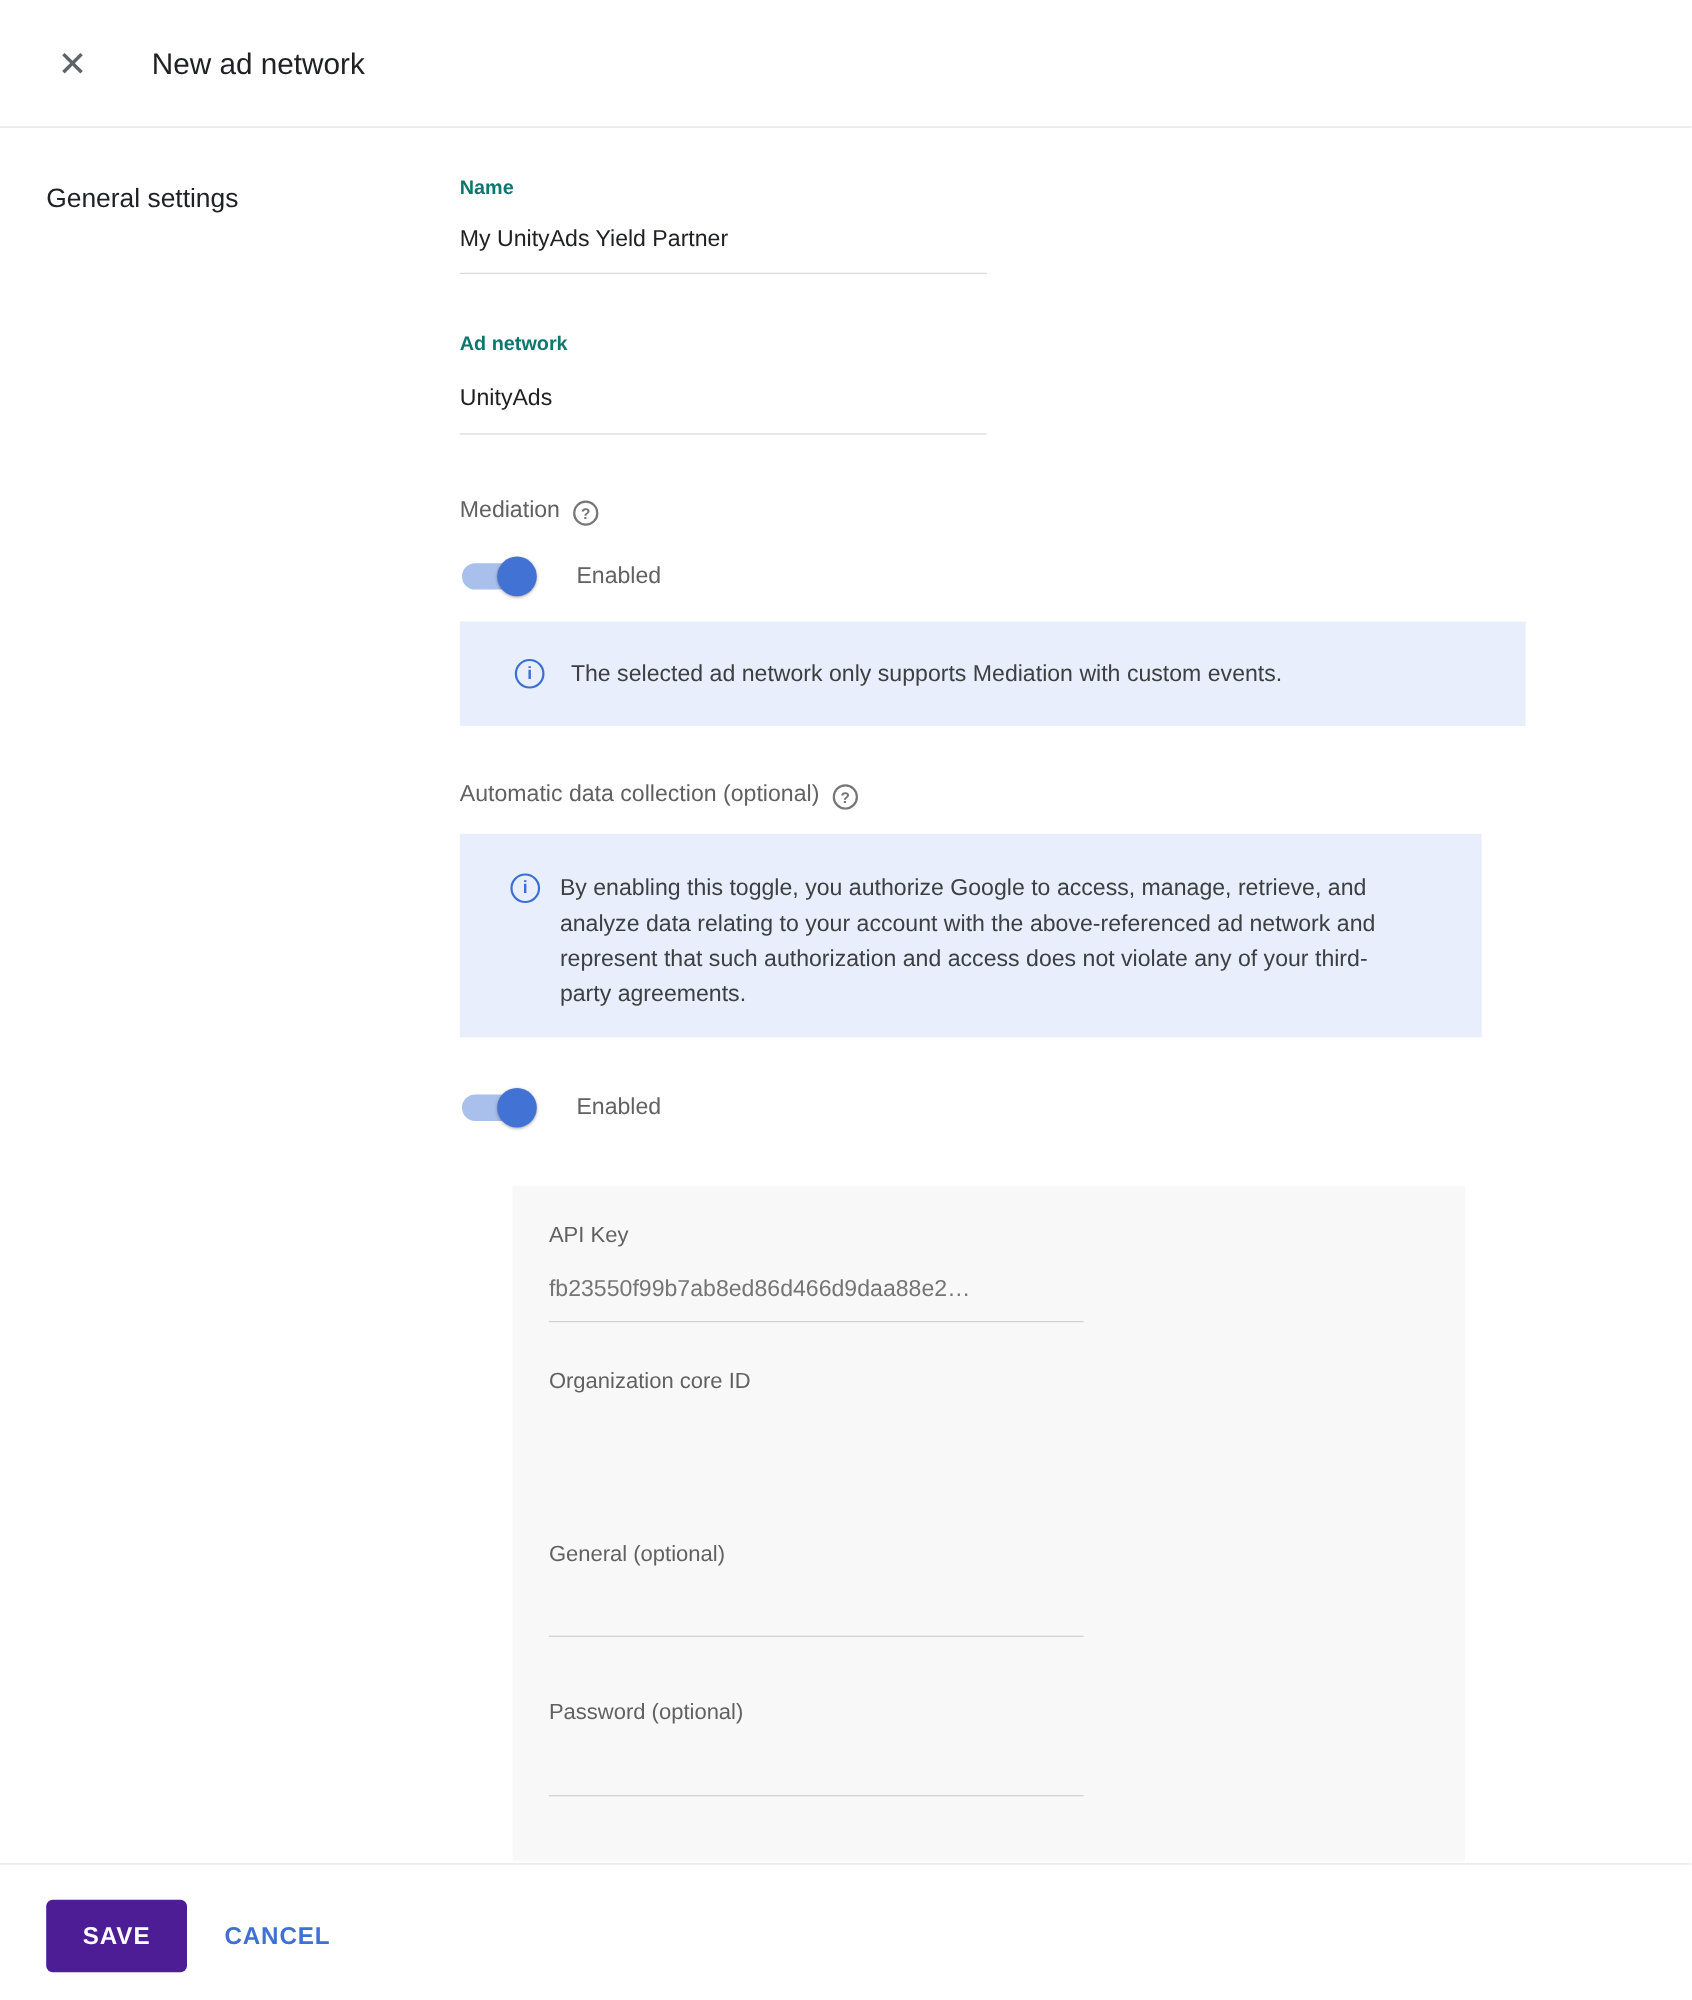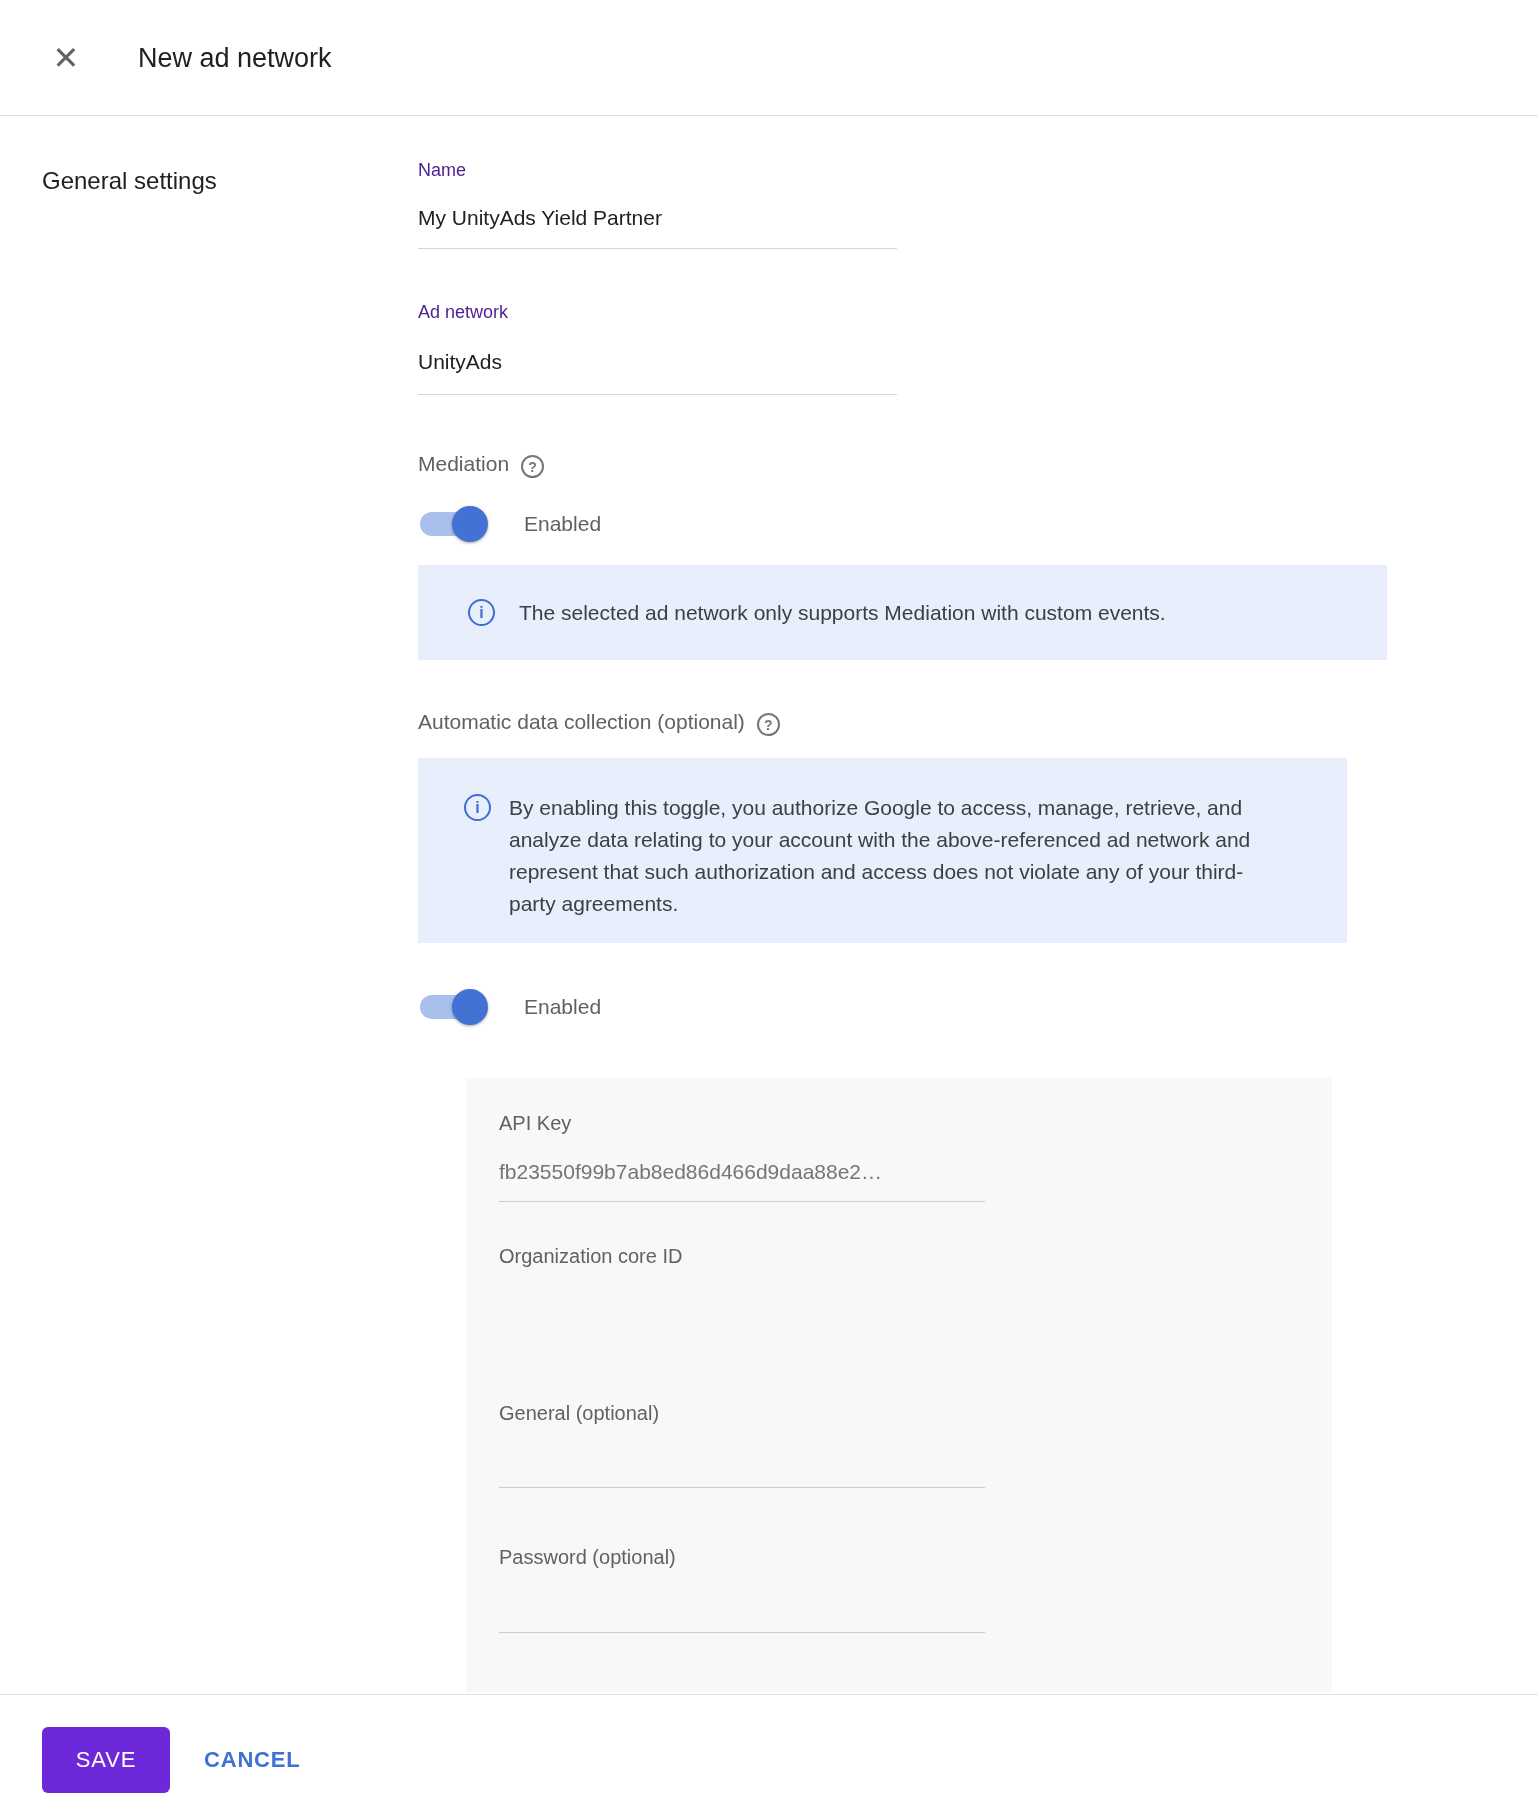--- a/index.html
+++ b/index.html
@@ -36,21 +36,21 @@
   }
 
   
   .section-heading {
     left: 42px; top: 166px;
     font-size: 24px; color: #202124; font-weight: 400; line-height: 30px;
   }
 
   
   .field-label {
-    font-size: 18px; color: #4c1d95; line-height: 24px; white-space: nowrap;
+    font-size: 18px; color: #0f766e; line-height: 24px; white-space: nowrap; font-weight: bold;
   }
   .mat-input {
     display: block;
     width: 479px;
     border: none; outline: none; background: transparent;
     border-bottom: 1px solid #d6d6d6;
     font-family: "Liberation Sans", "DejaVu Sans", sans-serif;
     font-size: 21px; color: #202124;
     padding: 0;
   }
@@ -106,22 +106,22 @@
     background: #f8f8f8;
   }
   .panel-label { font-size: 20px; color: #616161; line-height: 26px; }
 
   
   .footer-divider {
     left: 0; top: 1694px; width: 1538px; height: 1px; background: #e0e0e0;
   }
   .save-btn {
     left: 42px; top: 1727px; width: 128px; height: 66px;
-    background: #6d28d9; border: none; border-radius: 6px;
-    color: #ffffff; font-size: 22px; font-weight: 400; letter-spacing: 0.8px;
+    background: #4c1d95; border: none; border-radius: 6px;
+    color: #ffffff; font-size: 22px; font-weight: 700; letter-spacing: 0.8px;
     font-family: "Liberation Sans", "DejaVu Sans", sans-serif;
     cursor: pointer;
     display: flex; align-items: center; justify-content: center;
   }
   .cancel-btn {
     left: 204px; top: 1727px; height: 66px;
     display: flex; align-items: center;
     color: #3f70d4; font-size: 22px; font-weight: 700; letter-spacing: 0.8px;
     cursor: pointer; white-space: nowrap; text-align: center;
   }

